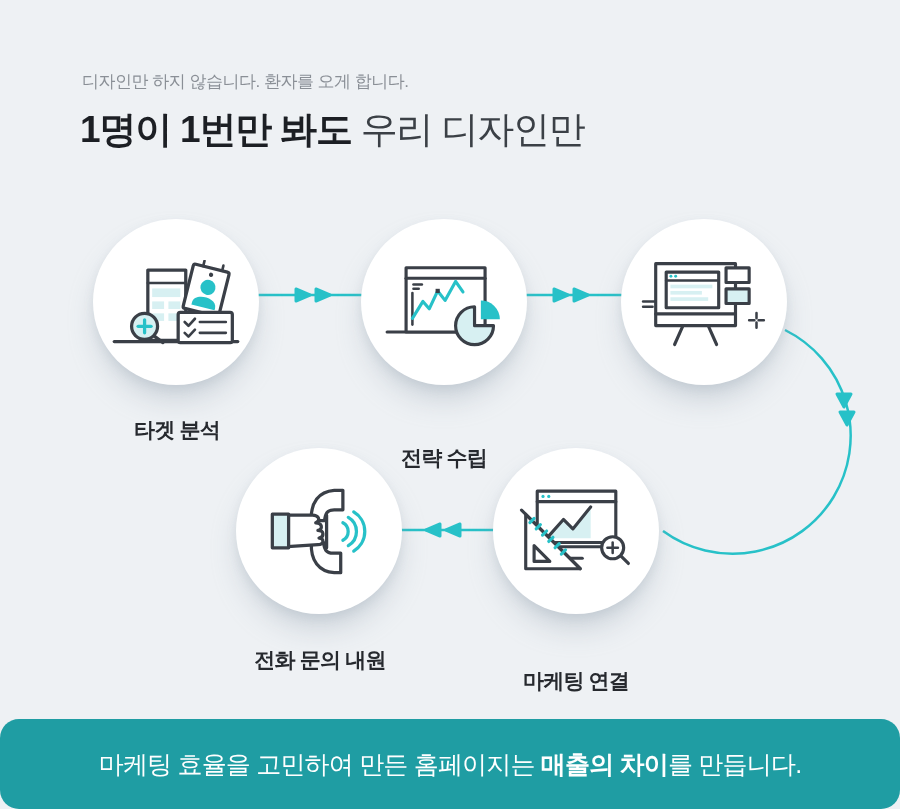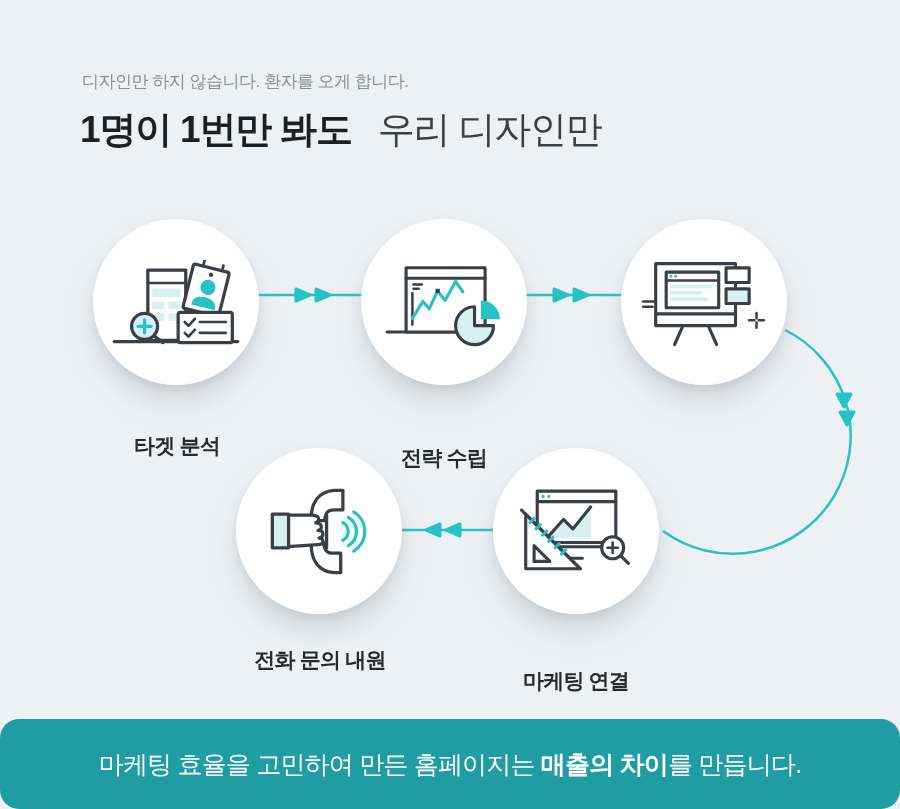--- a/index.html
+++ b/index.html
@@ -9,21 +9,21 @@
   }
   *{margin:0;padding:0;box-sizing:border-box;}
   html,body{width:900px;}
   body{font-family:"Liberation Sans","DejaVu Sans",sans-serif;background:#fff;}
   .stage{position:relative;width:900px;height:809px;background:var(--page-bg);overflow:hidden;}
 
   .subtitle{position:absolute;left:82px;top:70px;font-size:17px;color:var(--subtitle-gray);
     letter-spacing:-0.5px;}
   .title{position:absolute;left:80px;top:105px;font-size:37px;letter-spacing:-1.2px;
     color:var(--title-regular);font-weight:400;white-space:nowrap;}
-  .title .b{font-weight:800;color:var(--title-dark);margin-right:26px;}
+  .title .b{font-weight:800;color:var(--title-dark);margin-right:9px;}
 
   .connectors{position:absolute;left:0;top:0;z-index:1;}
   .connectors .line{stroke:var(--accent);stroke-width:2.5;fill:none;}
   .connectors .tri{fill:var(--accent);stroke:var(--accent);stroke-width:3;stroke-linejoin:round;}
 
   .circle{position:absolute;width:166px;height:166px;border-radius:50%;background:var(--circle-bg);
     z-index:2;display:flex;align-items:center;justify-content:center;
     box-shadow:0 18px 30px -6px rgba(150,165,178,.45),0 4px 10px rgba(150,165,178,.18);}
   .c1{left:93px;top:219px;} .c2{left:361px;top:219px;} .c3{left:621px;top:219px;}
   .c4{left:493px;top:448px;} .c5{left:236px;top:448px;}
@@ -32,21 +32,21 @@
   .ic .s2{stroke:var(--ink);stroke-width:2.4;fill:none;stroke-linecap:round;stroke-linejoin:round;}
   .ic .sf{stroke:var(--ink);stroke-width:3;fill:#fff;stroke-linejoin:round;stroke-linecap:round;}
   .ic .lf{fill:var(--teal-light);}
   .ic .lsf{fill:var(--teal-light);stroke:var(--ink);stroke-width:3;stroke-linejoin:round;}
   .ic .tf{fill:var(--accent);}
   .ic .ts{stroke:var(--accent);stroke-width:3;fill:none;stroke-linecap:round;stroke-linejoin:round;}
   .ic .ink{fill:var(--ink);}
 
   .step-label{position:absolute;z-index:3;transform:translateX(-50%);font-size:21px;font-weight:700;
     color:var(--label-dark);letter-spacing:-0.8px;white-space:nowrap;}
-  .l1{left:177px;top:416px;margin-top:16px;} .l2{left:444px;top:416px;margin-top:28px;} .l3{left:704px;top:416px;}
+  .l1{left:177px;top:416px;} .l2{left:444px;top:416px;margin-top:28px;} .l3{left:704px;top:416px;}
   .l4{left:576px;top:646px;margin-top:21px;} .l5{left:320px;top:646px;}
 
   .footer-bar{position:absolute;left:0;top:719px;width:900px;height:90px;background:var(--bar-teal);
     display:flex;align-items:center;justify-content:center;z-index:4;border-radius:19px;}
   .footer-bar .txt{color:#fff;font-size:25px;letter-spacing:-0.8px;white-space:nowrap;}
   .footer-bar .txt .b{font-weight:800;}
 </style>
 </head>
 <body>
 

